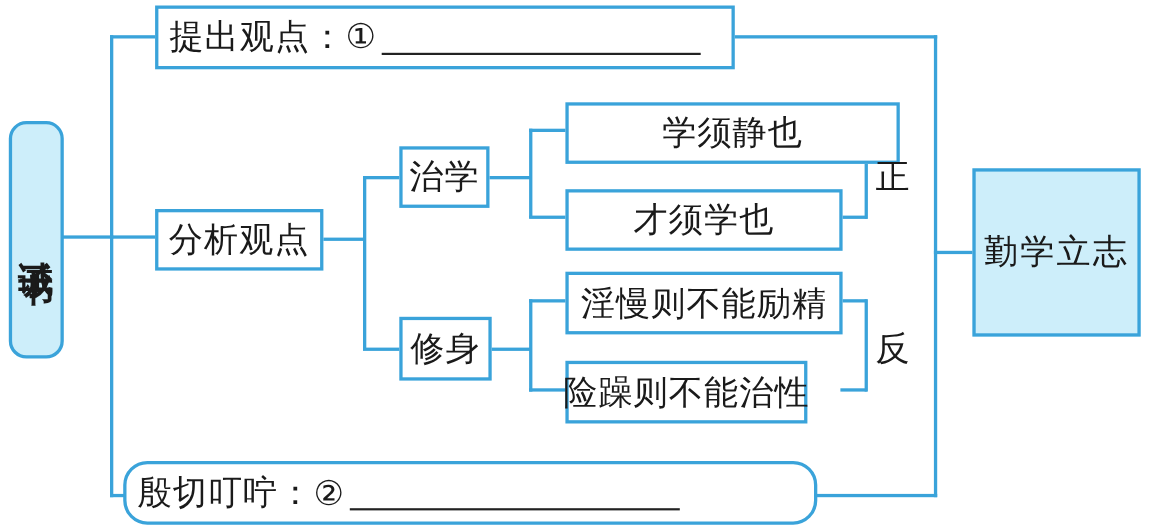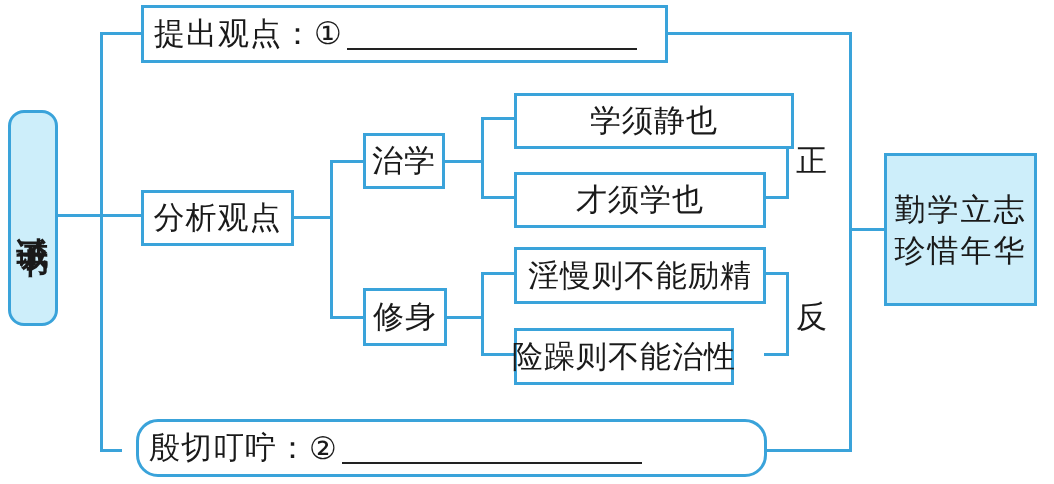--- a/index.html
+++ b/index.html
@@ -62,45 +62,44 @@
 <div class="box blankbox" style="left:141px; top:5px; width:527px; height:58px;font-family:Liberation Mono, monospace;">
   <span class="txt">提出观点：</span>
     <span class="txt">①</span>
     <span class="blank" style="width:290px;"></span>
 </div>
 
 <div class="box" style="left:141px; top:190px; width:153px; height:56px;">
   <span class="txt">分析观点</span>
 </div>
 
-<div class="box blankbox" style="left:136px; top:419px; width:631px; height:58px;border-radius:22px;">
+<div class="box blankbox" style="left:112px; top:419px; width:631px; height:58px;border-radius:22px;">
   <span class="txt">殷切叮咛：</span>
     <span class="txt">②</span>
     <span class="blank" style="width:300px;"></span>
 </div>
 
 <div class="box" style="left:363px; top:133px; width:82px; height:56px;">
   <span class="txt">治学</span>
 </div>
 <div class="box" style="left:363px; top:288px; width:84px; height:58px;">
   <span class="txt">修身</span>
 </div>
 
-<div class="box" style="left:514px; top:93px; width:280px; height:56px;">
+<div class="box" style="left:514px; top:93px; width:304px; height:56px;">
   <span class="txt">学须静也</span>
 </div>
 <div class="box" style="left:514px; top:172px; width:252px; height:56px;">
   <span class="txt">才须学也</span>
 </div>
 <div class="box" style="left:514px; top:247px; width:252px; height:57px;">
   <span class="txt">淫慢则不能励精</span>
 </div>
 <div class="box" style="left:514px; top:328px; width:220px; height:57px;">
   <span class="txt">险躁则不能治性</span>
 </div>
 
 <span class="mark" style="left:796px; top:140px;">正</span>
 <span class="mark" style="left:796px; top:296px;">反</span>
 
 <div class="box result" style="left:884px; top:153px; width:153px; height:153px;">
   <span class="txt">勤学立志</span>
-  <span class="txt">珍惜年华</span>
 </div>
 
 </body></html>

